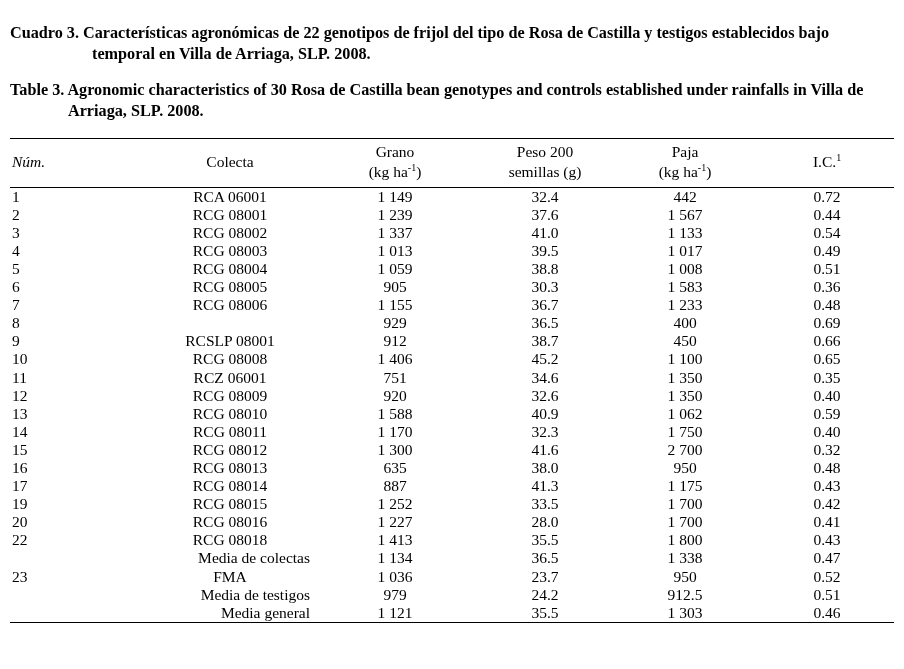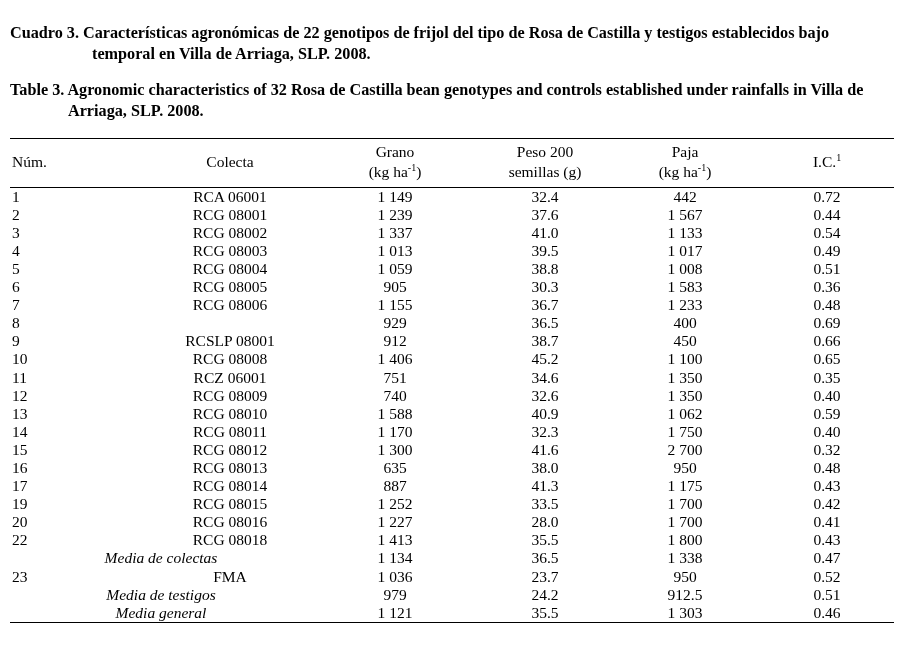--- a/index.html
+++ b/index.html
@@ -35,40 +35,40 @@
   .col-6 { width: 134px; }
 
   thead th {
     font-weight: normal;
     vertical-align: middle;
     border-bottom: 1.2px solid #000;
     padding: 3px 0 5px 0;
     line-height: 20px;
     text-align: center;
   }
-  thead th.left { text-align: left; padding-left: 2px; }
+  thead th.left { text-align: left; padding-left: 2px; font-style: italic; }
 
   tbody td {
     padding: 0;
     text-align: center;
     line-height: 18.1px;
     white-space: nowrap;
   }
   tbody td.cell-num { text-align: left; padding-left: 2px; }
-  tbody td.span-label { text-align: center; padding-left: 2px; font-style: italic; }
+  tbody td.span-label { text-align: right; padding-left: 2px; }
 
   sup { font-size: 10px; line-height: 0; vertical-align: super; }
 </style>
 </head>
 <body>
 
 <div class="page">
 
   <p class="title title-es">Cuadro 3. Características agronómicas de 22 genotipos de frijol del tipo de Rosa de Castilla y testigos establecidos bajo temporal en Villa de Arriaga, SLP. 2008.</p>
-  <p class="title title-en">Table 3. Agronomic characteristics of 32 Rosa de Castilla bean genotypes and controls established under rainfalls in Villa de Arriaga, SLP. 2008.</p>
+  <p class="title title-en">Table 3. Agronomic characteristics of 30 Rosa de Castilla bean genotypes and controls established under rainfalls in Villa de Arriaga, SLP. 2008.</p>
 
   <table class="data">
     <colgroup>
       <col class="col-1">
         <col class="col-2">
         <col class="col-3">
         <col class="col-4">
         <col class="col-5">
         <col class="col-6">
     </colgroup>
@@ -178,21 +178,21 @@
     <td class="cell-num">11</td>
     <td>RCZ 06001</td>
     <td>751</td>
     <td>34.6</td>
     <td>1 350</td>
     <td>0.35</td>
   </tr>
         <tr>
     <td class="cell-num">12</td>
     <td>RCG 08009</td>
-    <td>740</td>
+    <td>920</td>
     <td>32.6</td>
     <td>1 350</td>
     <td>0.40</td>
   </tr>
         <tr>
     <td class="cell-num">13</td>
     <td>RCG 08010</td>
     <td>1 588</td>
     <td>40.9</td>
     <td>1 062</td>

